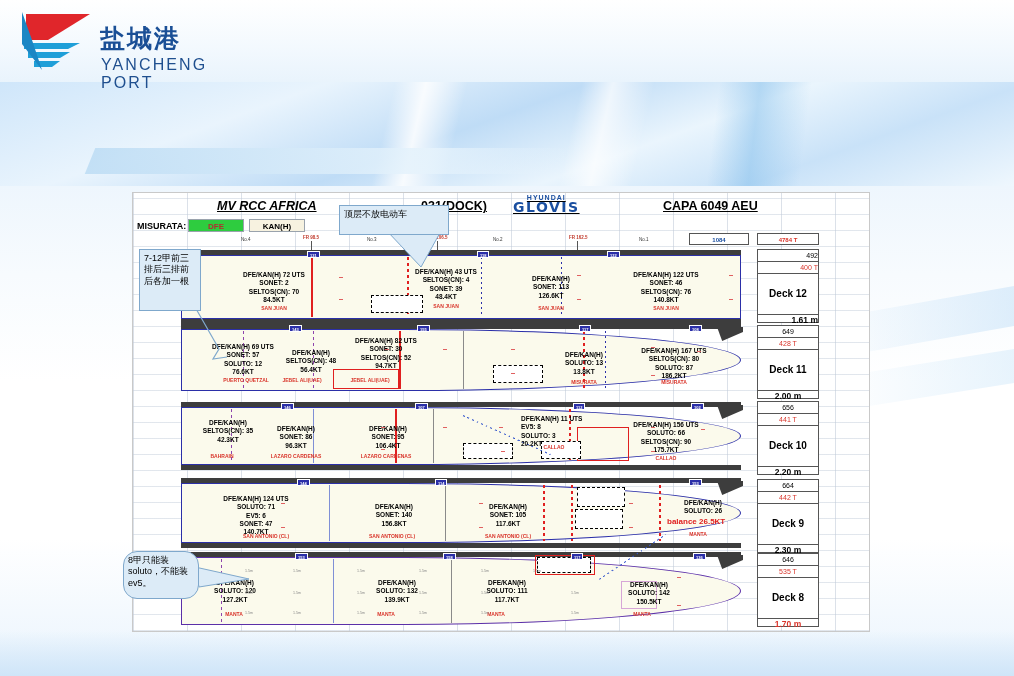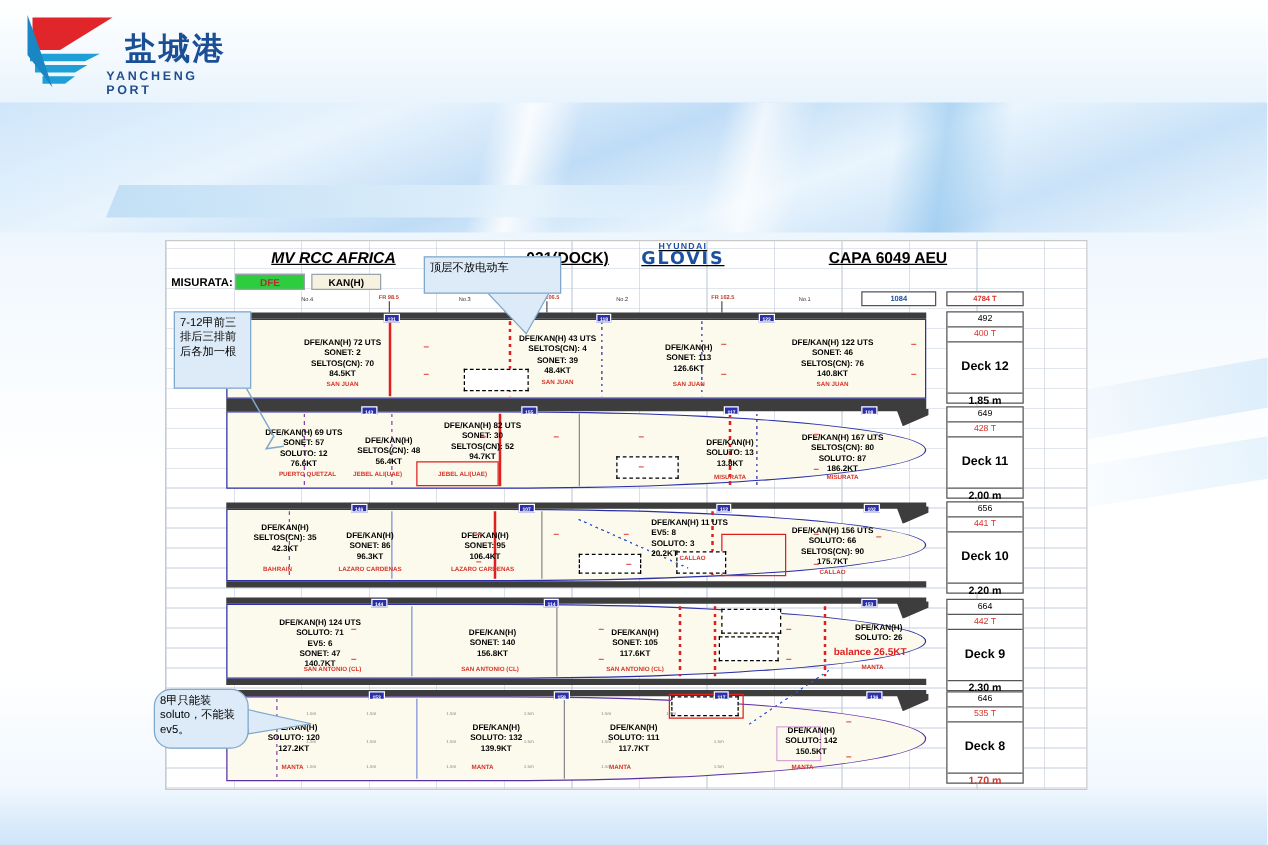--- a/index.html
+++ b/index.html
@@ -41,21 +41,21 @@
        background:linear-gradient(90deg,rgba(255,255,255,0),#dceefb);
        transform:skewY(-9deg);opacity:.85;}
   #sw4{left:0px;top:630px;width:1014px;height:46px;
        background:linear-gradient(180deg,rgba(234,244,253,0),#cfe5f8);}
 
   
   #logo{position:absolute;left:18px;top:10px;width:180px;height:66px;}
   #logo svg{display:block;}
   .logo-cn{position:absolute;left:82px;top:12px;font-family:"DejaVu Sans",sans-serif;
      font-size:25px;font-weight:700;color:#1a4f96;letter-spacing:2px;text-align:right;}
-  .logo-en{position:absolute;left:67px;top:46px;font-size:10px;font-weight:700;
+  .logo-en{position:absolute;left:83px;top:46px;font-size:16px;font-weight:400;
      color:#1f4f8f;letter-spacing:2.1px;}
 
   
   #title{position:absolute;left:60px;top:96px;font-family:"DejaVu Serif","Liberation Serif",serif;
     font-size:46px;font-weight:700;color:#6a2bbf;letter-spacing:4px;white-space:nowrap;
     text-shadow:1px 1px 0 rgba(255,255,255,.85);}
 
   
   #sheet{position:absolute;left:132px;top:192px;width:738px;height:440px;background:#ffffff;
     border:1px solid #c9c9c9;box-sizing:border-box;}
@@ -233,25 +233,25 @@
           <div>140.8KT</div>
       </div>
       <div class="port" style="left:450px;top:50px;width:70px">SAN JUAN</div>
       <div class="tick" style="left:158px;top:22px"></div>
         <div class="tick" style="left:158px;top:44px"></div>
       <div class="tick" style="left:396px;top:20px"></div>
         <div class="tick" style="left:396px;top:44px"></div>
       <div class="tick" style="left:548px;top:20px"></div>
         <div class="tick" style="left:548px;top:44px"></div>
     </div>
-    <div class="rcol" style="top:56px;height:74px;">
+    <div class="rcol" style="top:56px;height:74px;text-align:right;">
       <div class="r1">492</div>
       <div class="r2">400 T</div>
       <div class="r3" style="height:40px">Deck 12</div>
-      <div class="r4">1.85 m</div>
+      <div class="r4">1.61 m</div>
     </div>
 
     <div class="deck" id="deck11" style="top:136px;height:62px;">
       <div class="hull round"></div>
       <div class="deck-top-bar"></div>
       <div class="bow-wedge"></div>
       <div class="vdiv purpdash" style="left:62px"></div>
       <div class="vdiv purpdash" style="left:132px"></div>
       <div class="vdiv red" style="left:218px"></div>
       <div class="vdiv gray" style="left:282px"></div>

